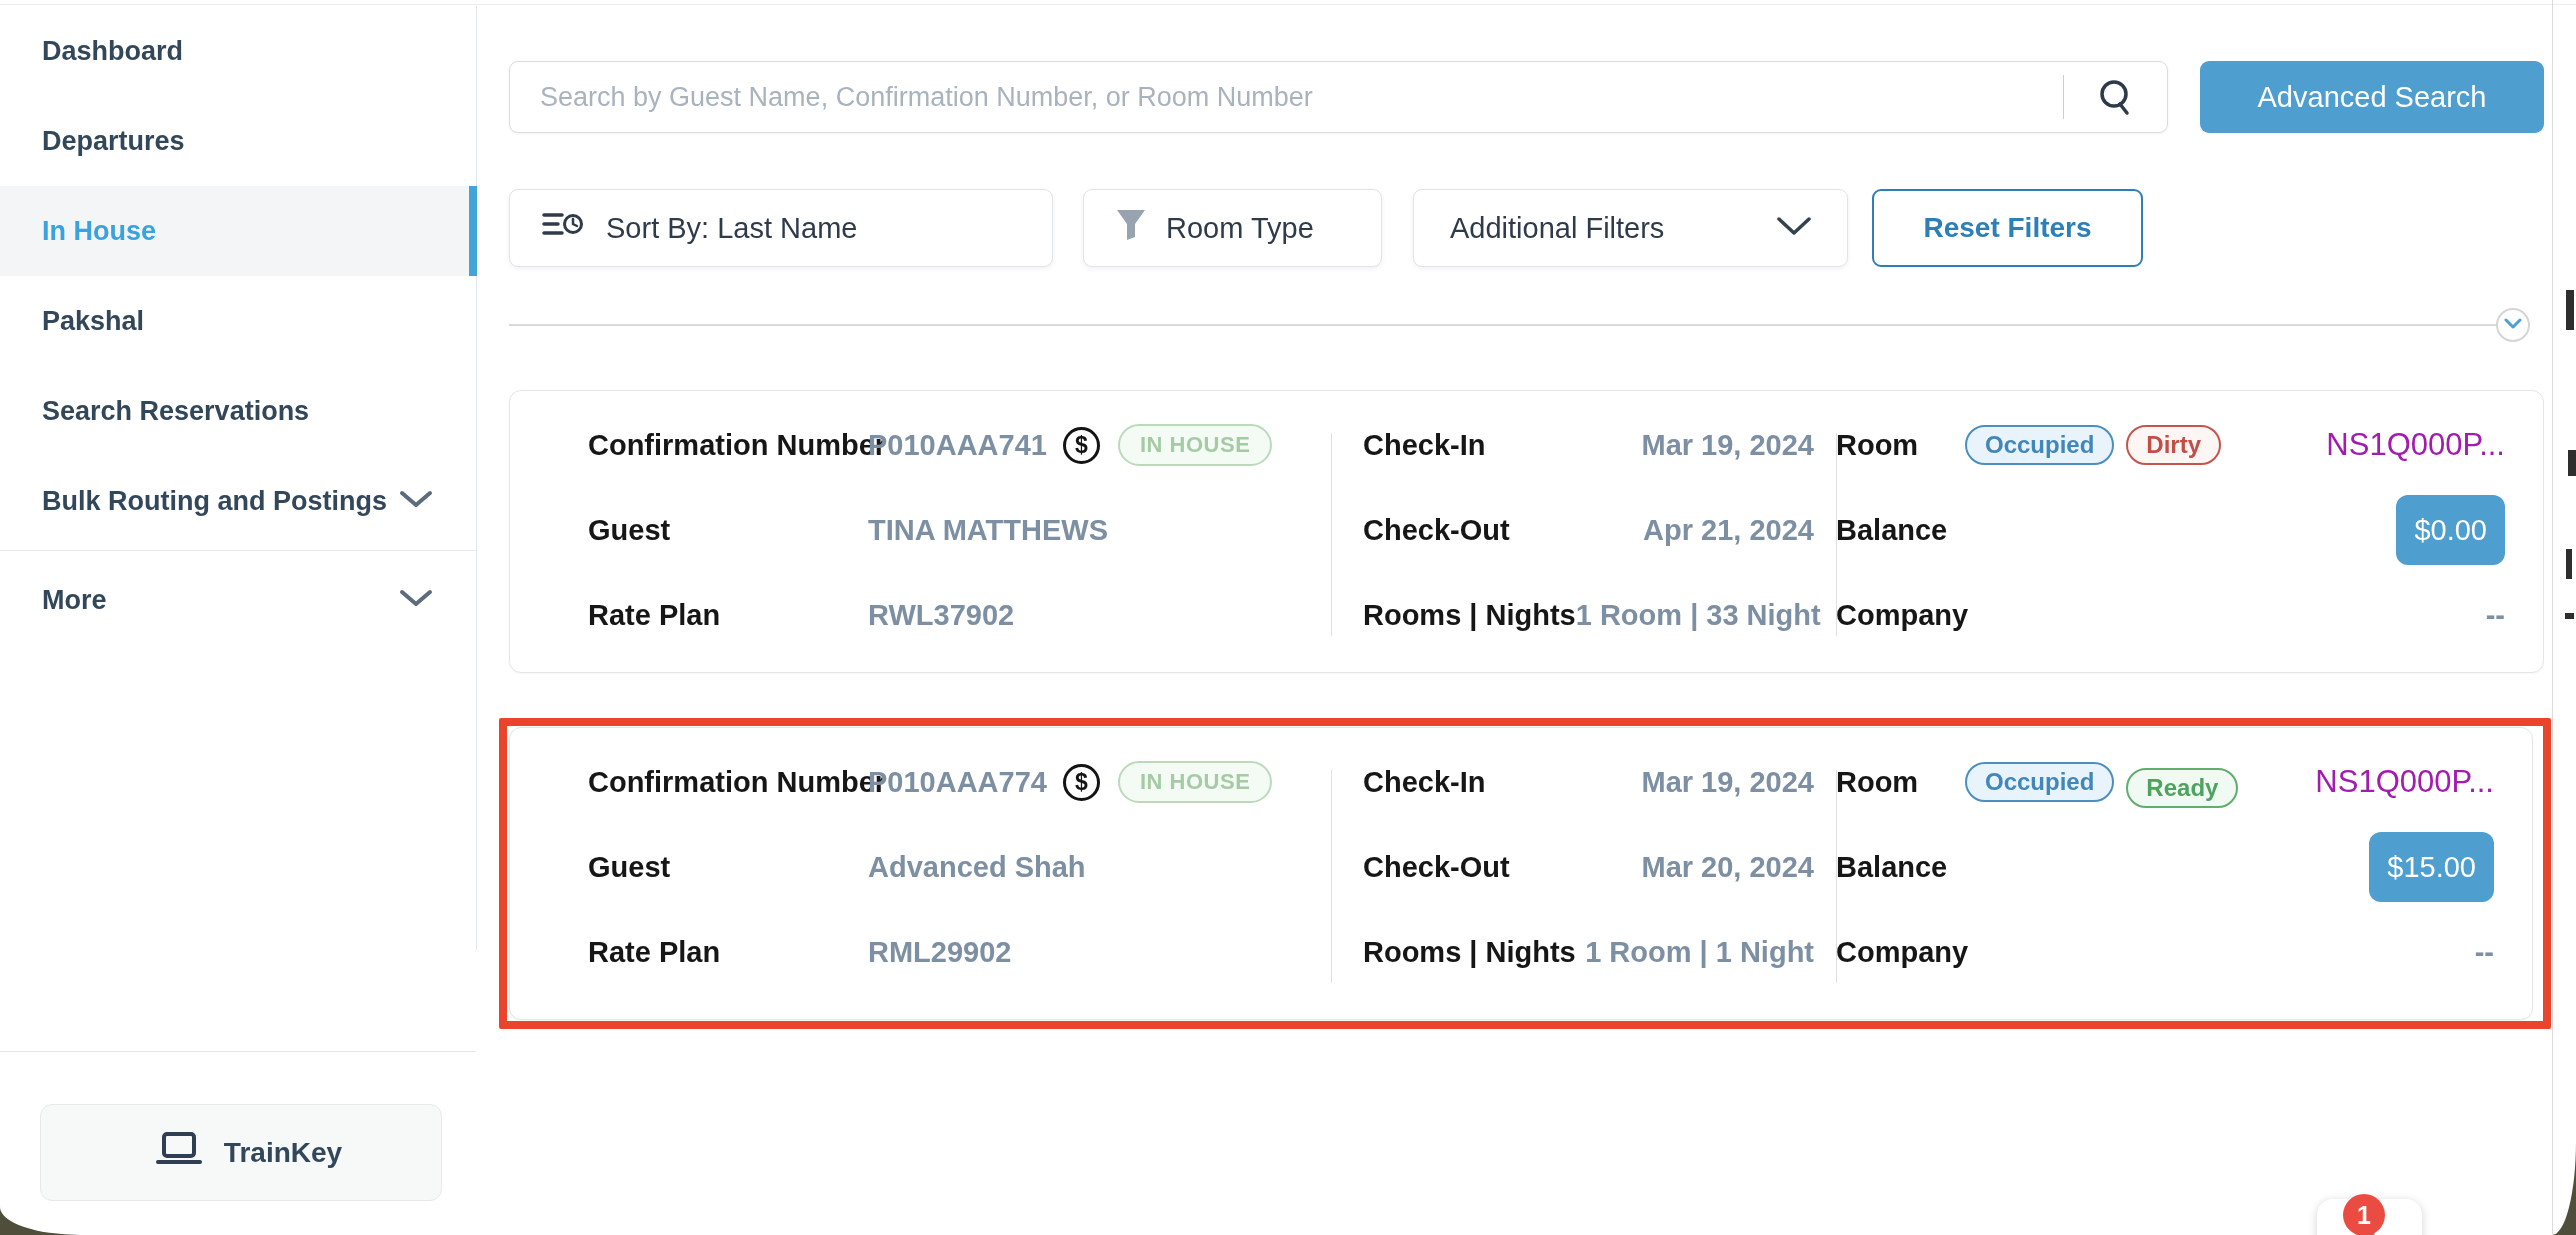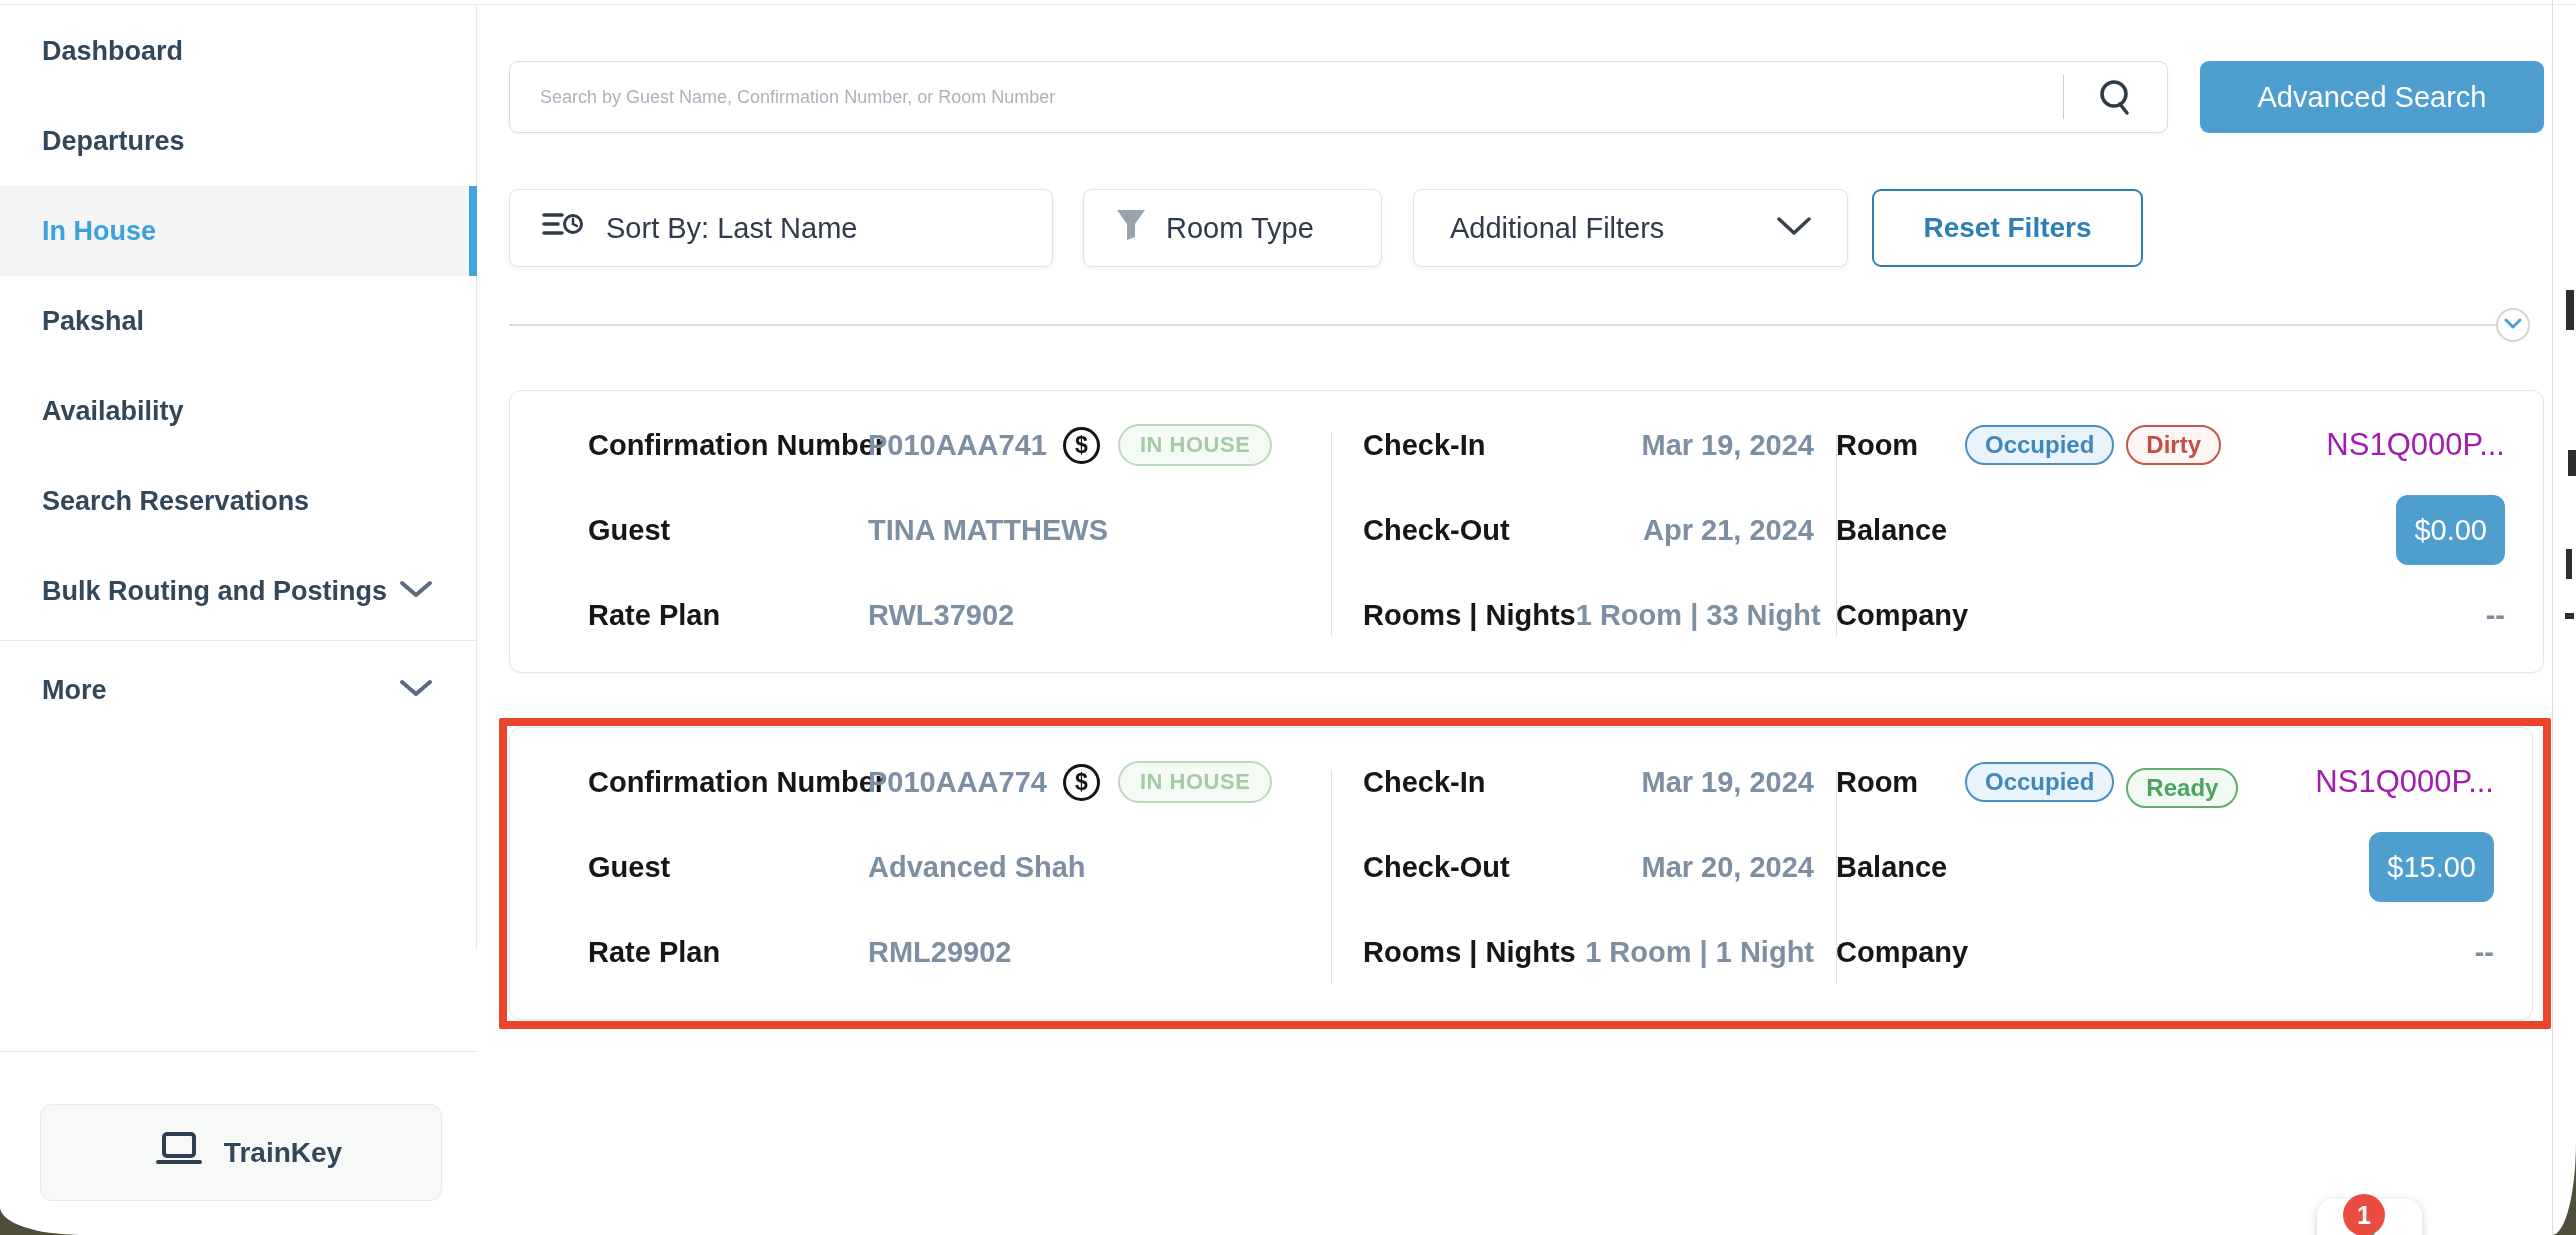--- a/index.html
+++ b/index.html
@@ -21,21 +21,21 @@
   .trainkey-divider { position:absolute; left:0; top:1045px; width:100%; height:1px; background:#e5e7e9; }
   .trainkey-btn { position:absolute; left:40px; top:1098px; width:402px; height:97px; background:#f7f8f8;
                   border:1px solid #e6e8ea; border-radius:12px; display:flex; align-items:center; justify-content:center;
                   gap:22px; font-size:28px; font-weight:700; color:#33475b; cursor:pointer;padding-left:16px; }
 
   
   .search-box { position:absolute; left:509px; top:61px; width:1659px; height:72px; background:#fff;
                 border:1px solid #d9dde1; border-radius:9px; box-shadow:0 1px 3px rgba(0,0,0,.05);
                 display:flex; align-items:center; }
   .search-box input { flex:1; height:100%; border:none; outline:none; background:transparent;
-                      padding:0 30px; font-size:18px; color:#ef4444; font-family:inherit; }
+                      padding:0 30px; font-size:27px; color:#ef4444; font-family:inherit; }
   .search-box input::placeholder { color:#a9b3bd; }
   .search-sep { width:1px; height:44px; background:#c9ced3; }
   .search-glass { width:103px; display:flex; align-items:center; justify-content:center; cursor:pointer; }
   .adv-btn { position:absolute; left:2200px; top:61px; width:344px; height:72px; background:#4f9ed0;
              border:none; border-radius:9px; color:#fff; font-size:29px; font-family:inherit; cursor:pointer; }
 
   
   .fbtn { position:absolute; top:189px; height:78px; background:#fff; border:1px solid #e0e4e7; border-radius:9px;
           box-shadow:0 2px 5px rgba(0,0,0,.06); display:flex; align-items:center; font-size:29px; color:#2f3b4a;
           cursor:pointer; }
@@ -107,23 +107,20 @@
     <div class="nav-item">
       <span>Departures</span>
     </div>
     <div class="nav-item active">
       <span>In House</span>
     </div>
     <div class="nav-item">
       <span>Pakshal</span>
     </div>
     <div class="nav-item">
-      <span>Availability</span>
-    </div>
-    <div class="nav-item">
       <span>Search Reservations</span>
     </div>
     <div class="nav-item">
       <span>Bulk Routing and Postings</span>
       <span class="chev">
         <svg width="36" height="22" viewBox="0 0 36 22">
             <polyline points="4,5 18,17 32,5" fill="none" stroke="#5c6b7e" stroke-width="4" stroke-linecap="round" stroke-linejoin="round"></polyline>
           </svg>
       </span>
     </div>

